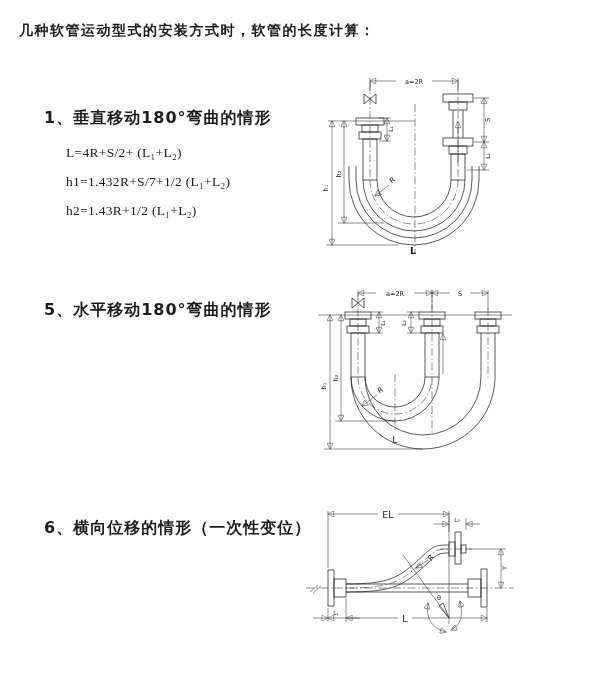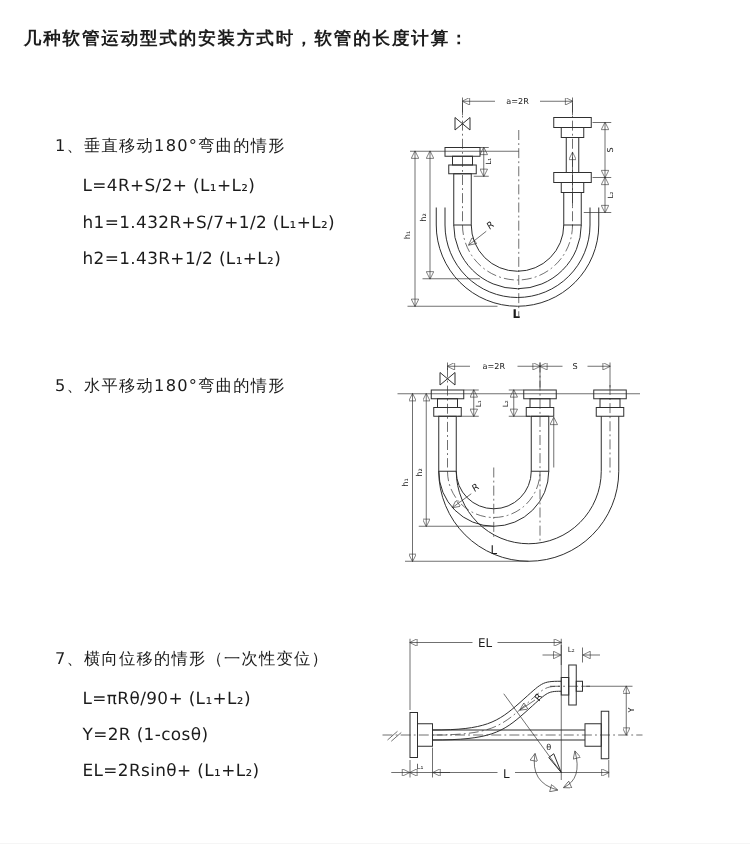--- a/index.html
+++ b/index.html
@@ -4,23 +4,23 @@
 <style>
   html,body{margin:0;padding:0;background:#e8e8e8;}
   .page{
     position:relative;width:600px;height:675px;background:#ffffff;overflow:hidden;
     font-family:"DejaVu Sans","Liberation Sans",sans-serif;color:#1c1c1c;
   }
   .doc-title{
     position:absolute;left:19px;top:22px;font-size:14px;font-weight:700;letter-spacing:1.5px;white-space:nowrap;
   }
   .section{position:absolute;}
-  .sec-heading{font-size:13px;font-weight:400;letter-spacing:1px;white-space:nowrap;}
+  .sec-heading{font-size:16px;font-weight:700;letter-spacing:1px;white-space:nowrap;}
   .formulas{margin:9px 0 0 22px;}
-  .formula{font-size:13.5px;line-height:29px;letter-spacing:.3px;white-space:nowrap;}
+  .formula{font-size:13.5px;line-height:29px;letter-spacing:.3px;white-space:nowrap;font-family:Liberation Serif, serif;}
   .dwg{position:absolute;}
   
   .dwg path,.dwg line,.dwg rect,.dwg polyline{stroke:#2f2f2f;stroke-width:.8;fill:none;}
   .dwg .thin{stroke-width:.55;}
   .dwg .cl{stroke-width:.55;stroke-dasharray:8 2.5 1.5 2.5;}
   .dwg .dim{stroke-width:.55;}
   .dwg .hatch{stroke:#2f2f2f;stroke-width:.8;}
   .dwg text{fill:#1c1c1c;stroke:none;font-family:"DejaVu Sans","Liberation Sans",sans-serif;}
   .dwg .lbl{font-size:6.5px;}
   .dwg .lbl-s{font-size:5.8px;}
@@ -41,26 +41,21 @@
       <div class="formula">h1=1.432R+S/7+1/2 (L₁+L₂)</div>
       <div class="formula">h2=1.43R+1/2 (L₁+L₂)</div>
     </div>
   </div>
 
   <div class="section" style="left:44px;top:300px">
     <div class="sec-heading">5、水平移动180°弯曲的情形</div>
   </div>
 
   <div class="section" style="left:44px;top:518px">
-    <div class="sec-heading">7、横向位移的情形（一次性变位）</div>
-    <div class="formulas">
-      <div class="formula">L=πRθ/90+ (L₁+L₂)</div>
-      <div class="formula">Y=2R (1-cosθ)</div>
-      <div class="formula">EL=2Rsinθ+ (L₁+L₂)</div>
-    </div>
+    <div class="sec-heading">6、横向位移的情形（一次性变位）</div>
   </div>
 
   <svg class="dwg" style="left:312px;top:70px" width="285" height="190" viewBox="0 0 285 190">
     <defs>
       <marker id="ar1" viewBox="0 0 10 10" refX="9.5" refY="5" markerWidth="8" markerHeight="6" orient="auto-start-reverse" markerUnits="userSpaceOnUse">
         <path d="M0,0 L10,5 L0,10 z" fill="#2f2f2f" stroke="none"></path>
       </marker>
       <pattern id="hp1" width="4" height="4" patternUnits="userSpaceOnUse">
         <path d="M0,4 L4,0 M0,0 L4,4" stroke="#6a6a6a" stroke-width="0.5" fill="none"></path>
       </pattern>

